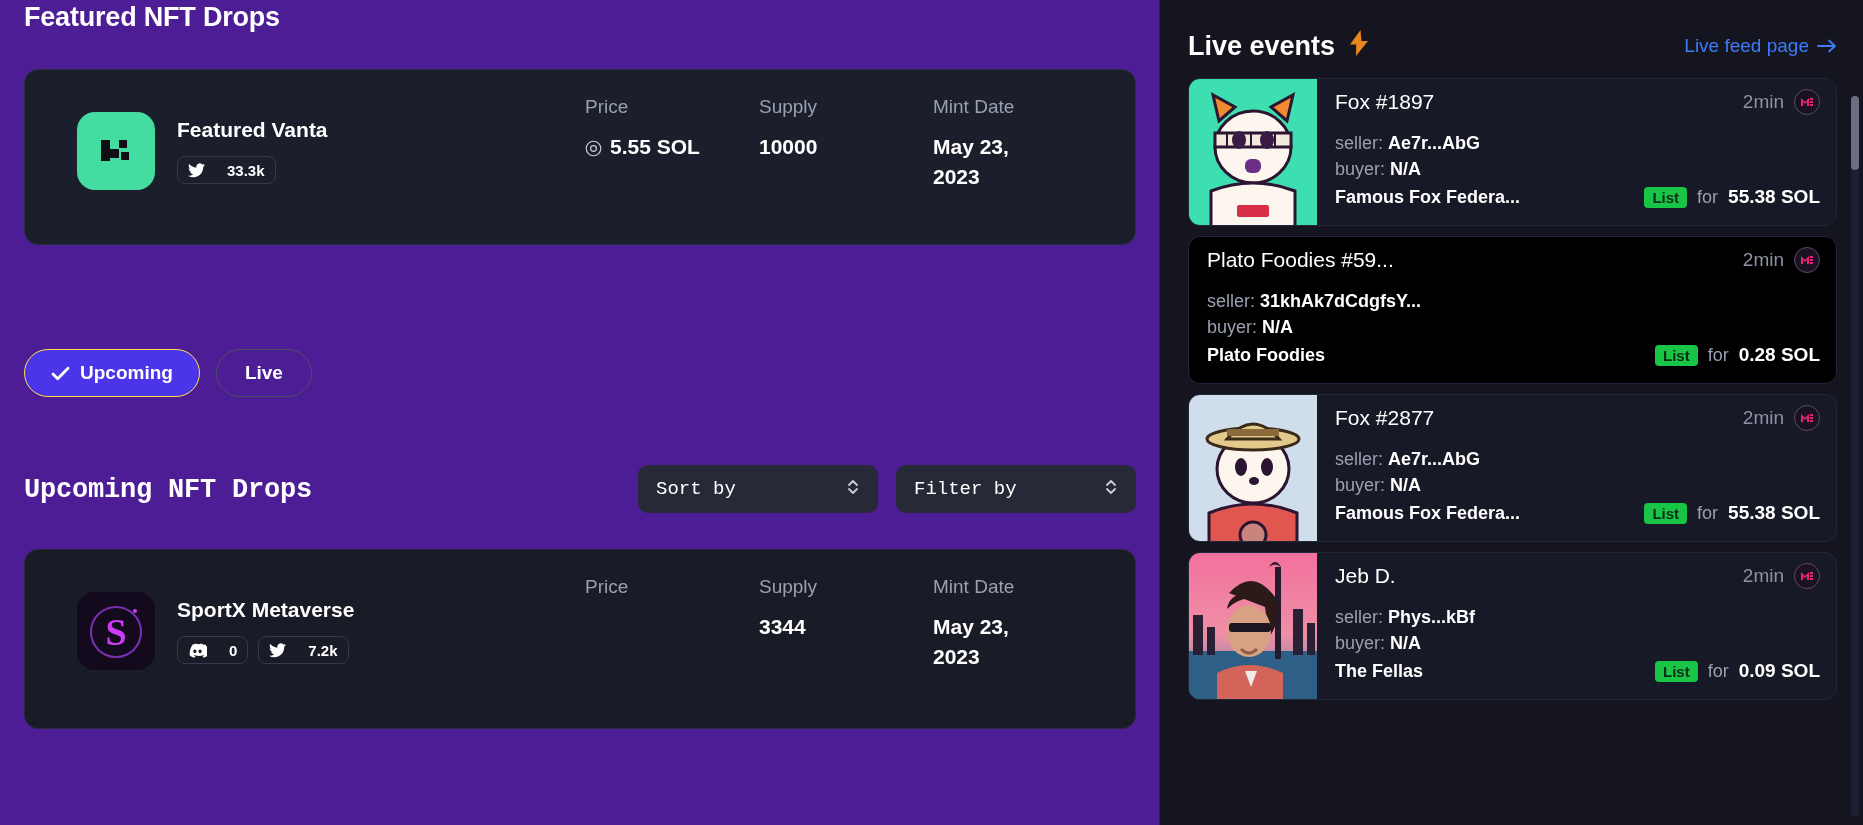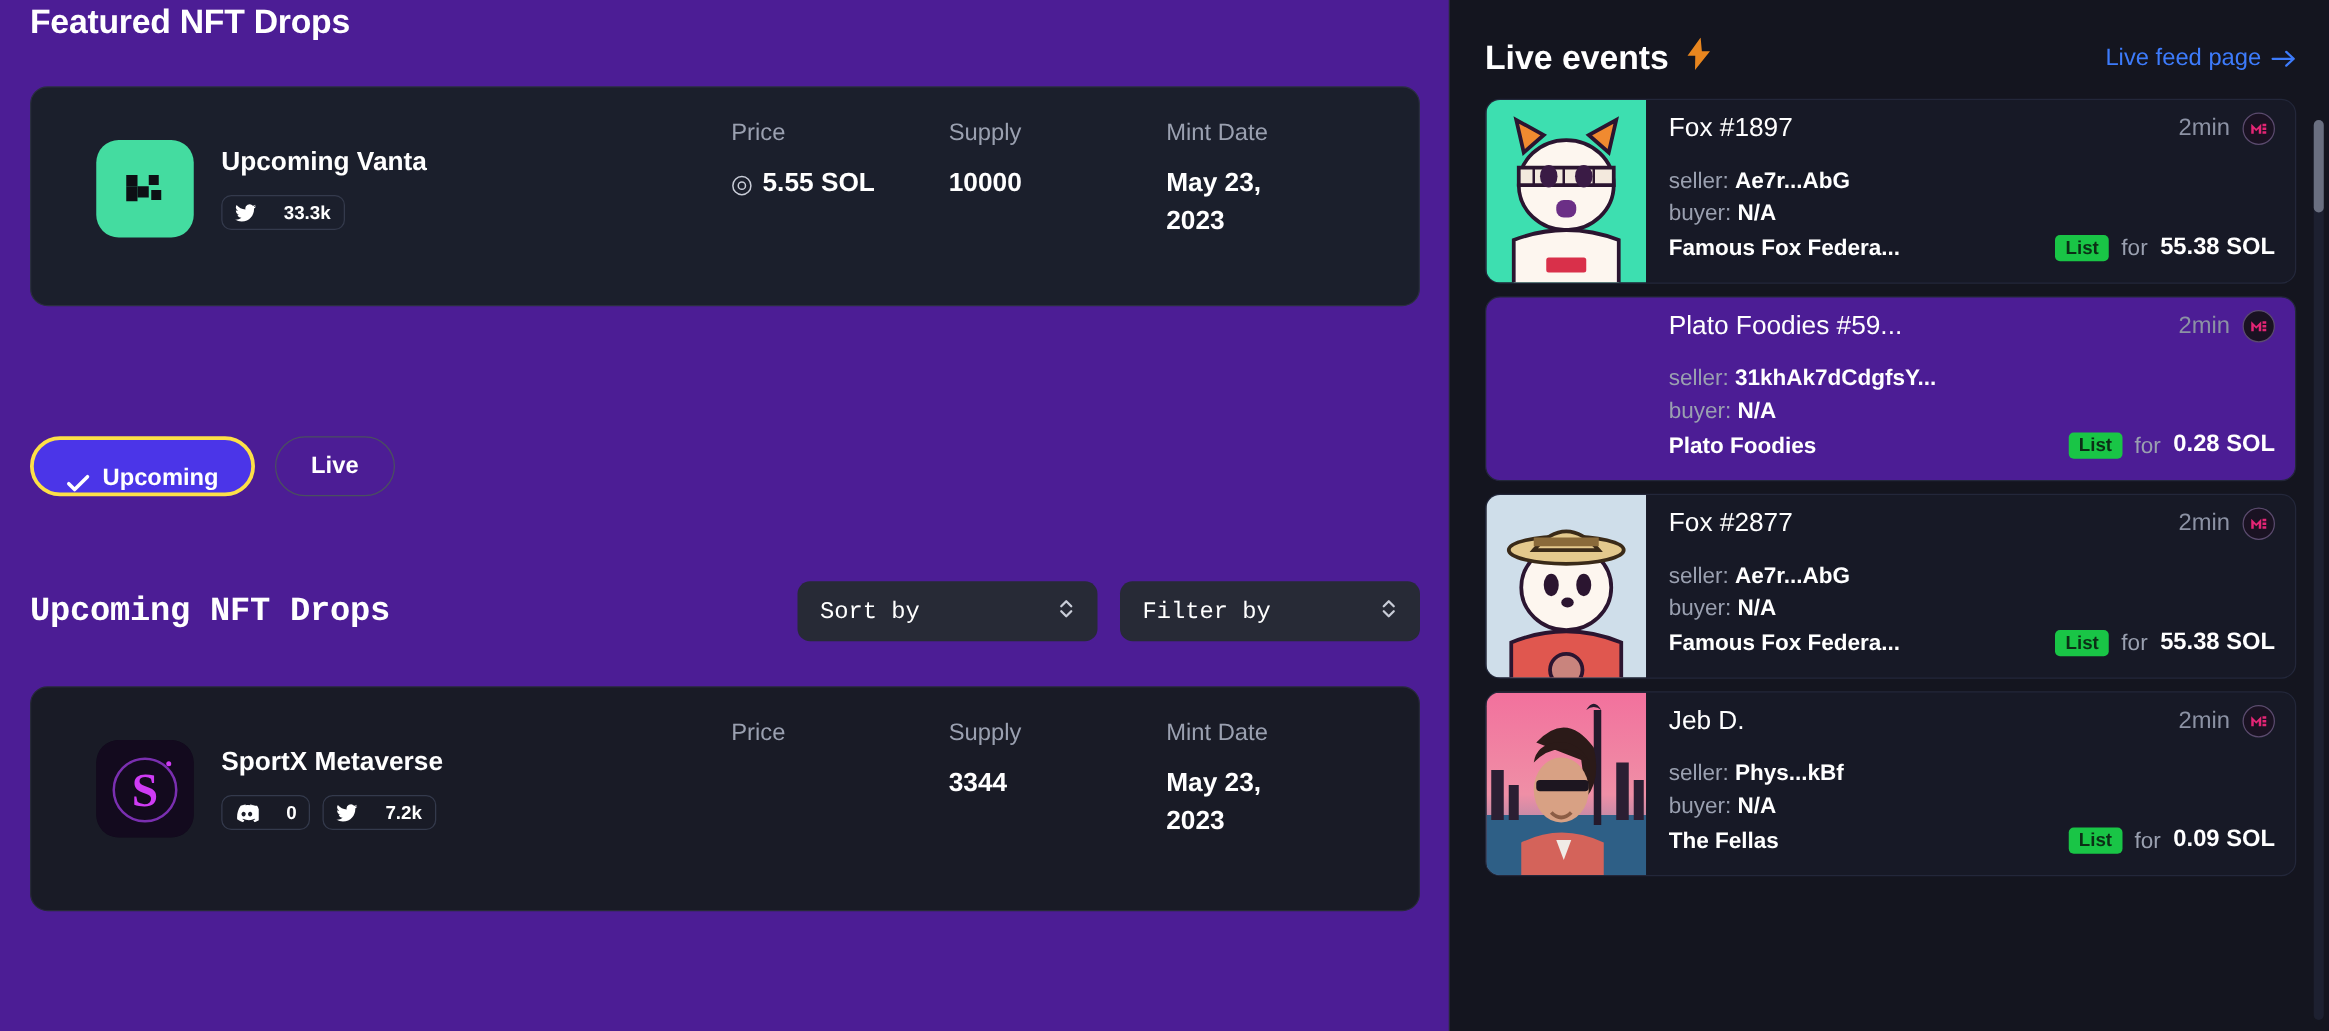--- a/index.html
+++ b/index.html
@@ -80,21 +80,21 @@
   .price-row { display: flex; align-items: flex-start; gap: 8px; }
   .sol-ic { margin-top: 22px; flex: none; }
 
   .toggle-row { display: flex; gap: 16px; margin-top: 104px; }
   .pill {
     height: 48px; border-radius: 24px;
     display: inline-flex; align-items: center; justify-content: center;
     gap: 10px; font-size: 19px; font-weight: 700; color: #fff;
     padding: 0 26px; cursor: pointer;
   }
-  .pill.active { background: #4b35e8; border: 3px solid #fde047; min-width: 172px; align-items: flex-end; }
+  .pill.active { background: #4b35e8; border: 1px solid #fde047; min-width: 172px; }
   .pill.idle { background: transparent; border: 1px solid #4a4f60; min-width: 96px; }
 
   .upcoming-header {
     display: flex; align-items: center;
     margin-top: 68px; padding-right: 24px; font-family: Liberation Mono, monospace;
   }
   .upcoming-header .section-title { flex: none; }
   .selects { display: flex; gap: 18px; margin-left: auto; }
   .select {
     width: 240px; height: 48px; background: #272a36;
@@ -125,21 +125,21 @@
   }
 
   .feed { margin-top: 16px; }
   .event {
     display: flex; align-items: stretch;
     border: 1px solid #23273a; border-radius: 12px;
     background: #171926;
     height: 148px; margin-bottom: 10px;
     overflow: hidden;
   }
-  .event.noimg { background: #4c1d95; }
+  .event.noimg { background: #000000; flex-direction: column; }
   .thumb { width: 128px; flex: none; position: relative; overflow: hidden; }
   .thumb.blank { background: transparent; }
   .ev-body { flex: 1; padding: 10px 16px 10px 18px; display: flex; flex-direction: column; position: relative; }
   .ev-top { display: flex; align-items: center; }
   .ev-name { font-size: 21px; font-weight: 400; color: #fff; white-space: nowrap; }
   .ev-time { margin-left: auto; font-size: 19px; color: #8c92a4; }
   .me-badge {
     width: 26px; height: 26px; border-radius: 50%;
     border: 1px solid #5b4b6e; margin-left: 10px;
     display: flex; align-items: center; justify-content: center;
@@ -187,21 +187,21 @@
               <rect x="17" y="21" width="9" height="9"></rect>
               <rect x="17" y="12" width="5" height="4" opacity="0"></rect>
               <rect x="26" y="12" width="8" height="8"></rect>
               <rect x="8" y="21" width="9" height="12"></rect>
               <rect x="26" y="21" width="5" height="5" opacity="0"></rect>
               <rect x="28" y="24" width="8" height="8"></rect>
             </g>
           </svg>
         </div>
         <div class="name-block">
-          <div class="proj-name">Upcoming Vanta</div>
+          <div class="proj-name">Featured Vanta</div>
           <div class="badges">
             <span class="badge">
               <svg width="17" height="15" viewBox="0 0 24 20">
                 <path fill="#ffffff" d="M24 2.3a9.8 9.8 0 0 1-2.8.8A4.9 4.9 0 0 0 23.3.4a9.8 9.8 0 0 1-3.1 1.2A4.9 4.9 0 0 0 11.8 6a13.9 13.9 0 0 1-10-5.1 4.9 4.9 0 0 0 1.5 6.5A4.8 4.8 0 0 1 1 6.8v.1a4.9 4.9 0 0 0 3.9 4.8 4.9 4.9 0 0 1-2.2.1 4.9 4.9 0 0 0 4.6 3.4A9.9 9.9 0 0 1 0 17.3a13.9 13.9 0 0 0 7.5 2.2c9.1 0 14-7.5 14-14v-.7A9.9 9.9 0 0 0 24 2.3z"></path>
               </svg>
               <span>33.3k</span>
             </span>
           </div>
         </div>
       </div>

